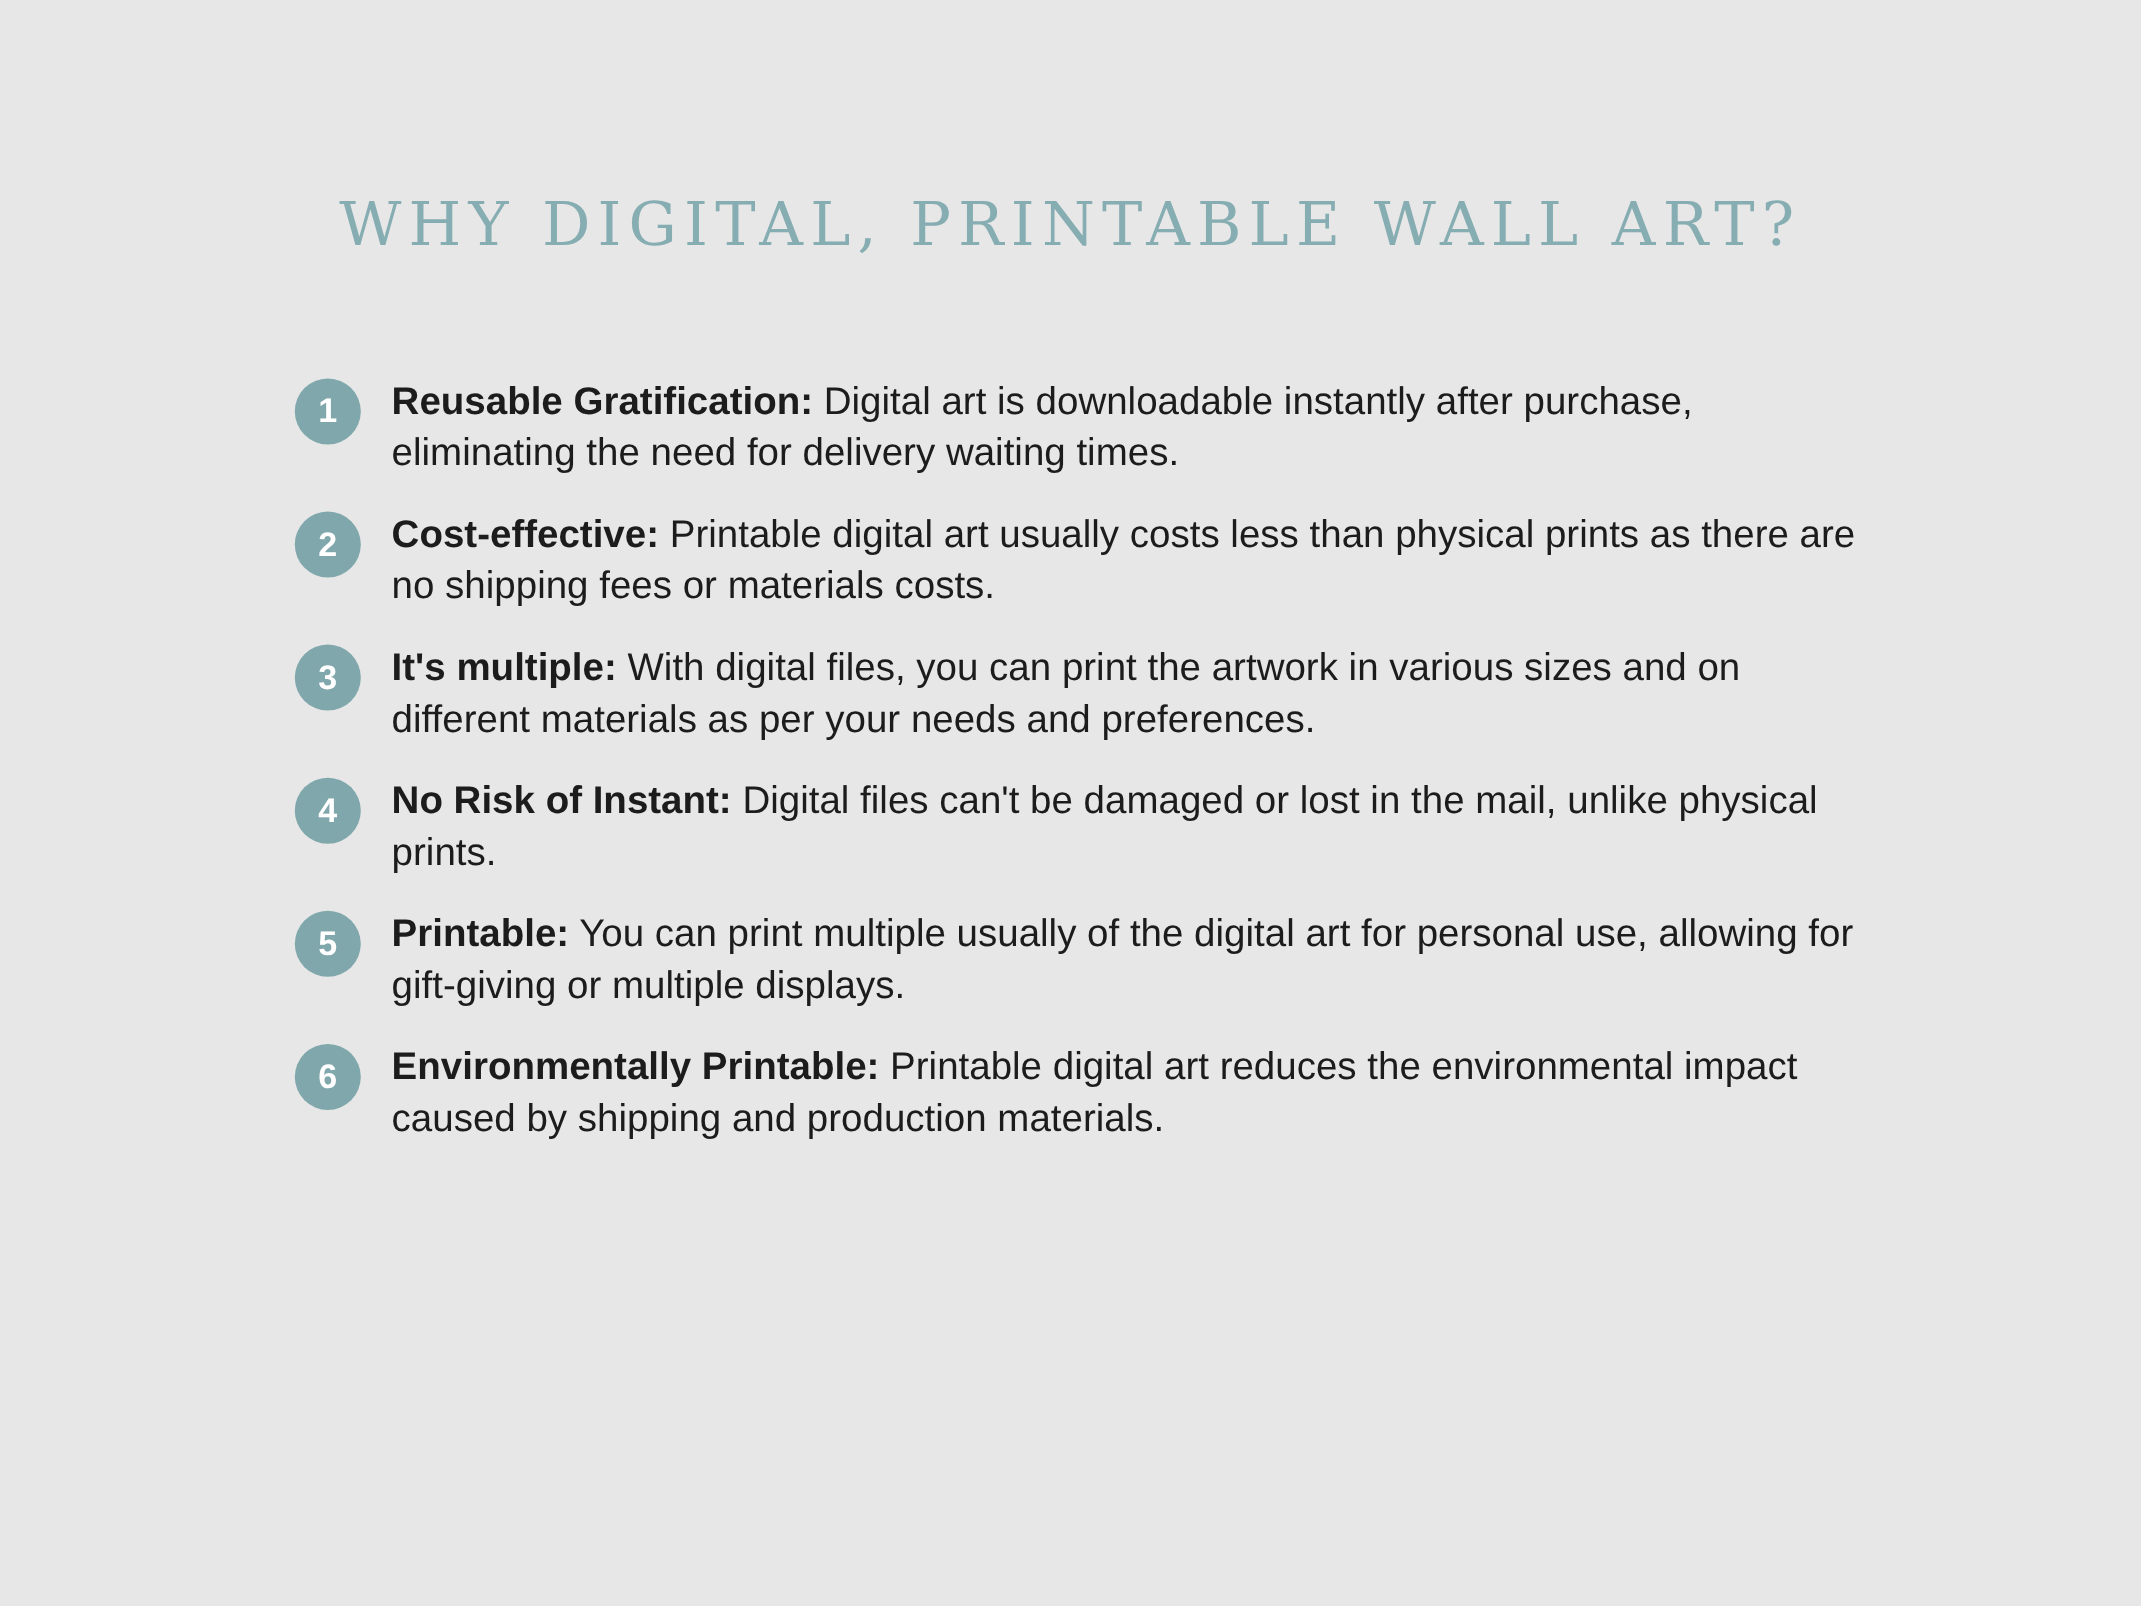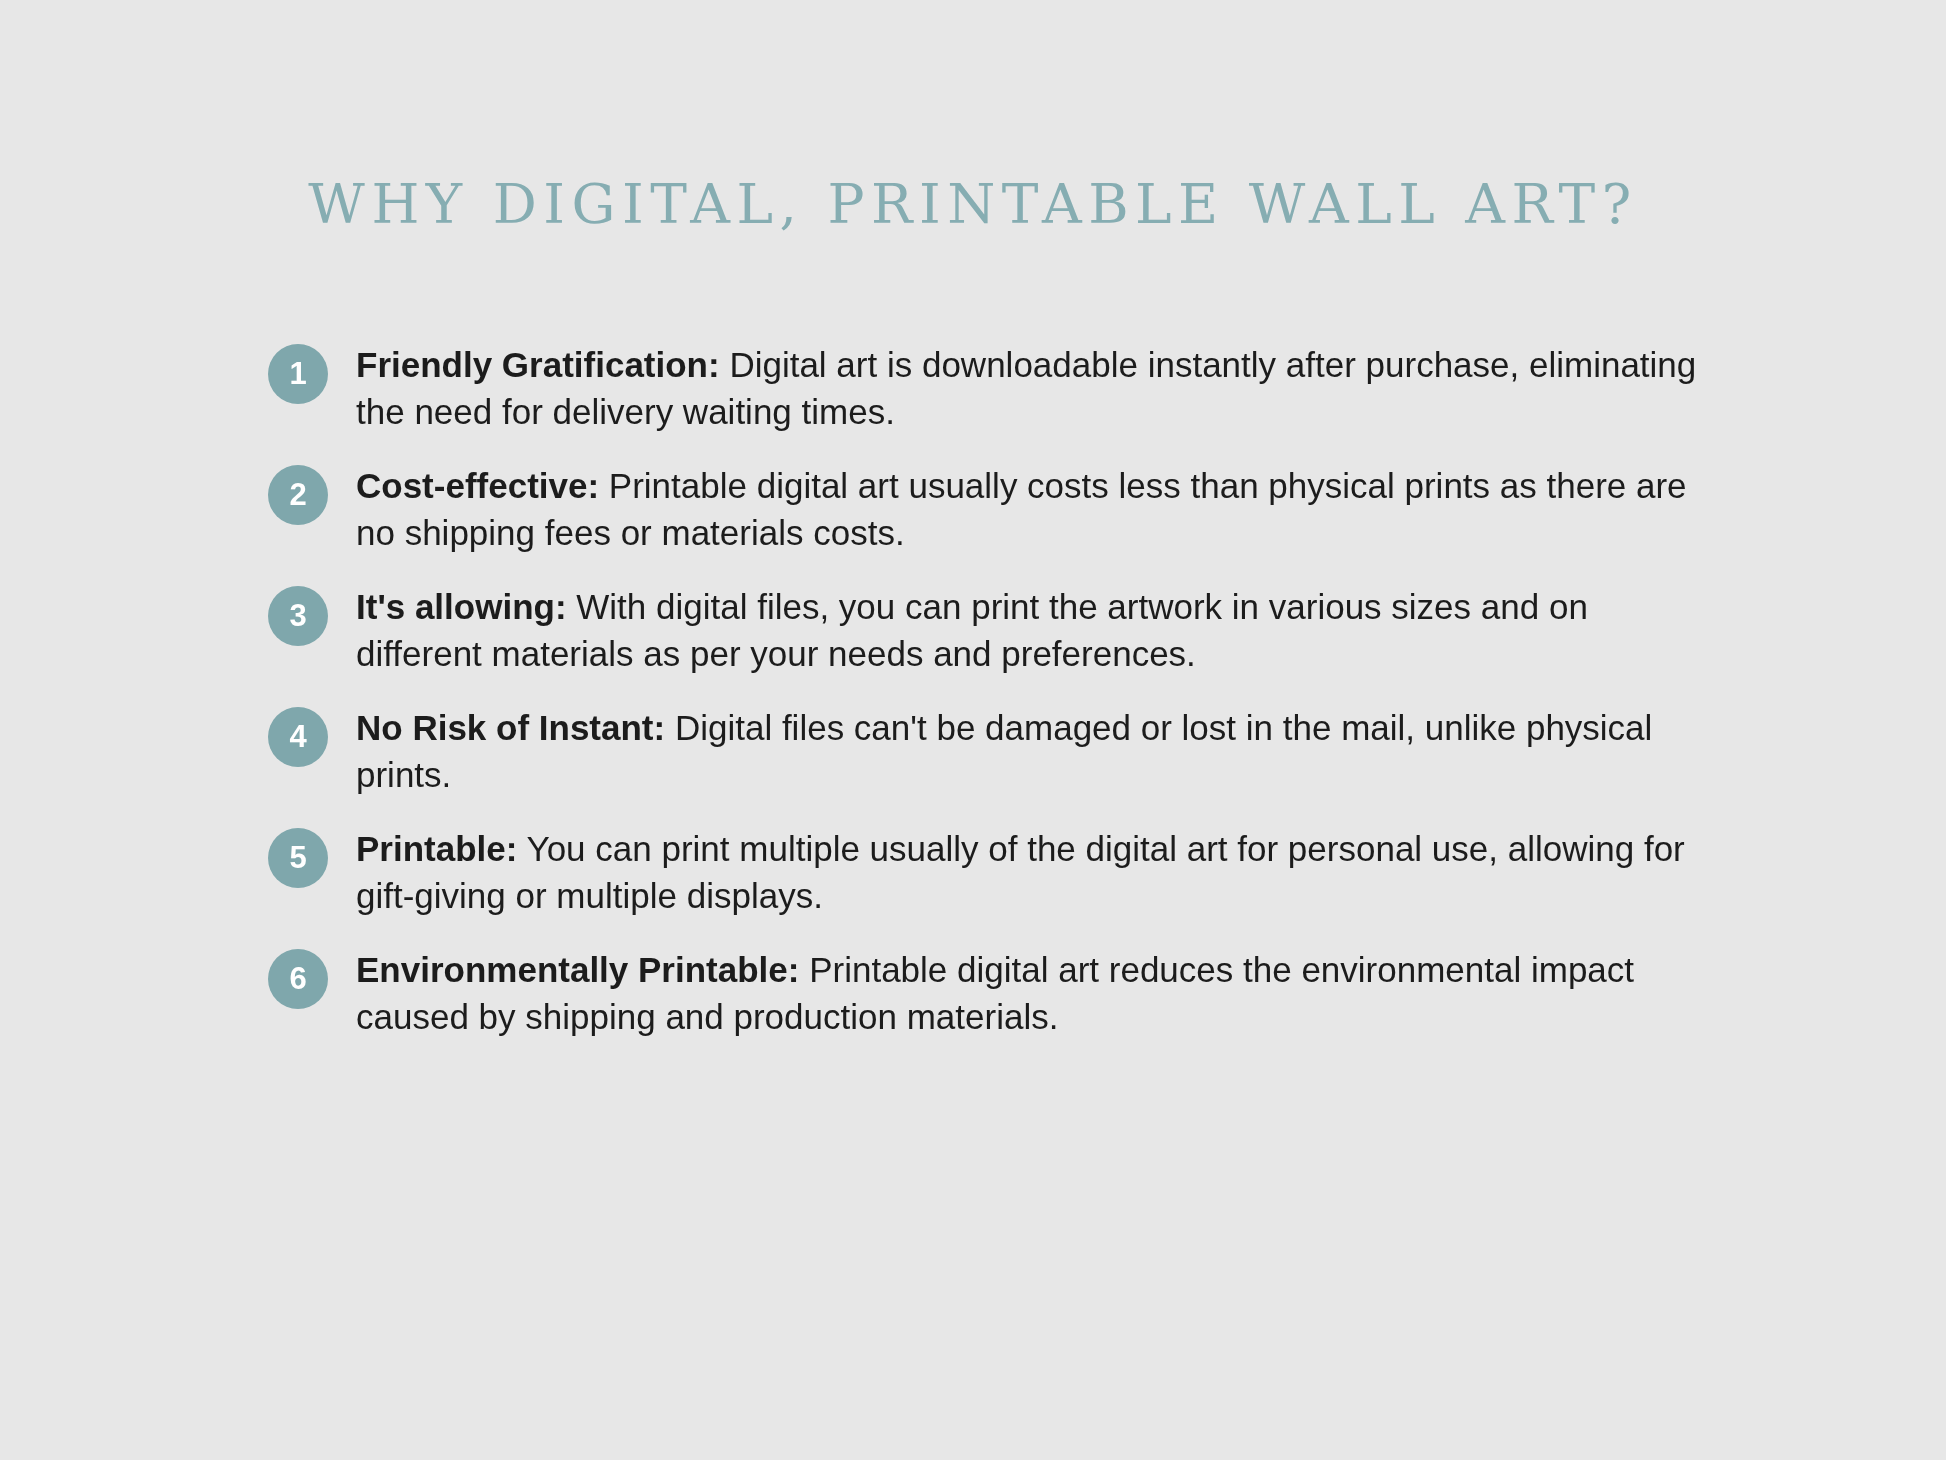--- a/index.html
+++ b/index.html
@@ -79,31 +79,31 @@
 <body>
 
 <div class="page">
 
   <div class="title">WHY DIGITAL, PRINTABLE WALL ART?</div>
 
   <div class="list">
 
     <div class="item">
       <div class="badge">1</div>
-      <div class="text"><span class="lead">Friendly Gratification:</span><span class="body"> Digital art is downloadable instantly after purchase, eliminating the need for delivery waiting times.</span></div>
+      <div class="text"><span class="lead">Reusable Gratification:</span><span class="body"> Digital art is downloadable instantly after purchase, eliminating the need for delivery waiting times.</span></div>
     </div>
 
     <div class="item">
       <div class="badge">2</div>
       <div class="text"><span class="lead">Cost-effective:</span><span class="body"> Printable digital art usually costs less than physical prints as there are no shipping fees or materials costs.</span></div>
     </div>
 
     <div class="item">
       <div class="badge">3</div>
-      <div class="text"><span class="lead">It's allowing:</span><span class="body"> With digital files, you can print the artwork in various sizes and on different materials as per your needs and preferences.</span></div>
+      <div class="text"><span class="lead">It's multiple:</span><span class="body"> With digital files, you can print the artwork in various sizes and on different materials as per your needs and preferences.</span></div>
     </div>
 
     <div class="item">
       <div class="badge">4</div>
       <div class="text"><span class="lead">No Risk of Instant:</span><span class="body"> Digital files can't be damaged or lost in the mail, unlike physical prints.</span></div>
     </div>
 
     <div class="item">
       <div class="badge">5</div>
       <div class="text"><span class="lead">Printable:</span><span class="body"> You can print multiple usually of the digital art for personal use, allowing for gift-giving or multiple displays.</span></div>

